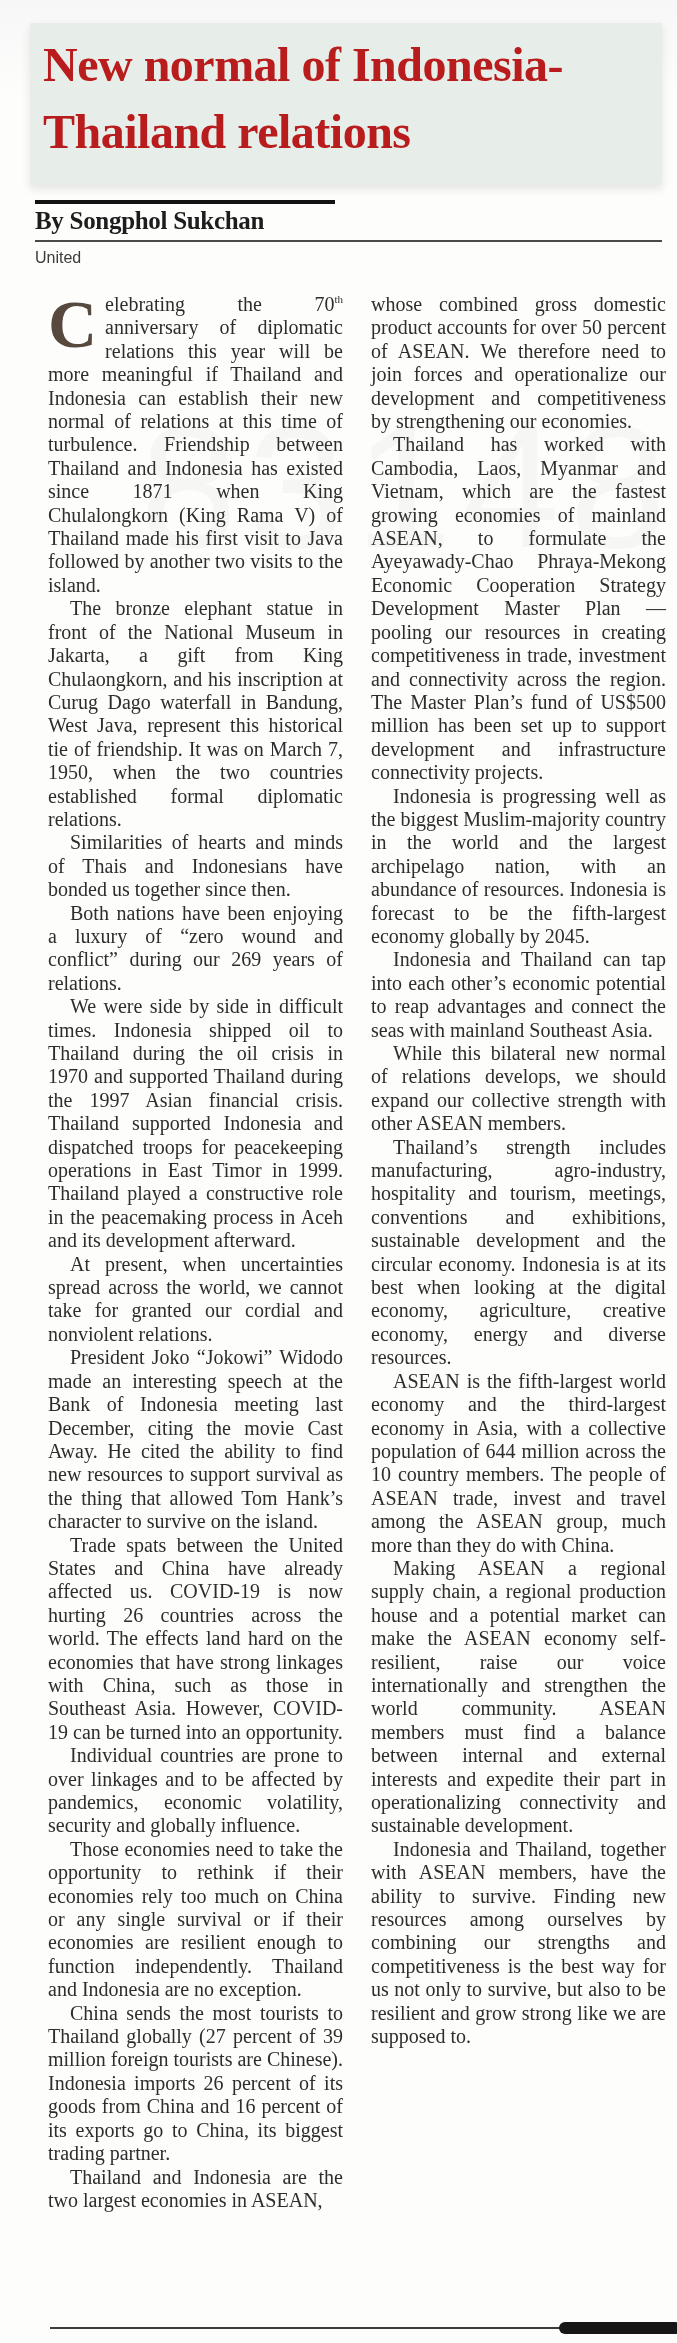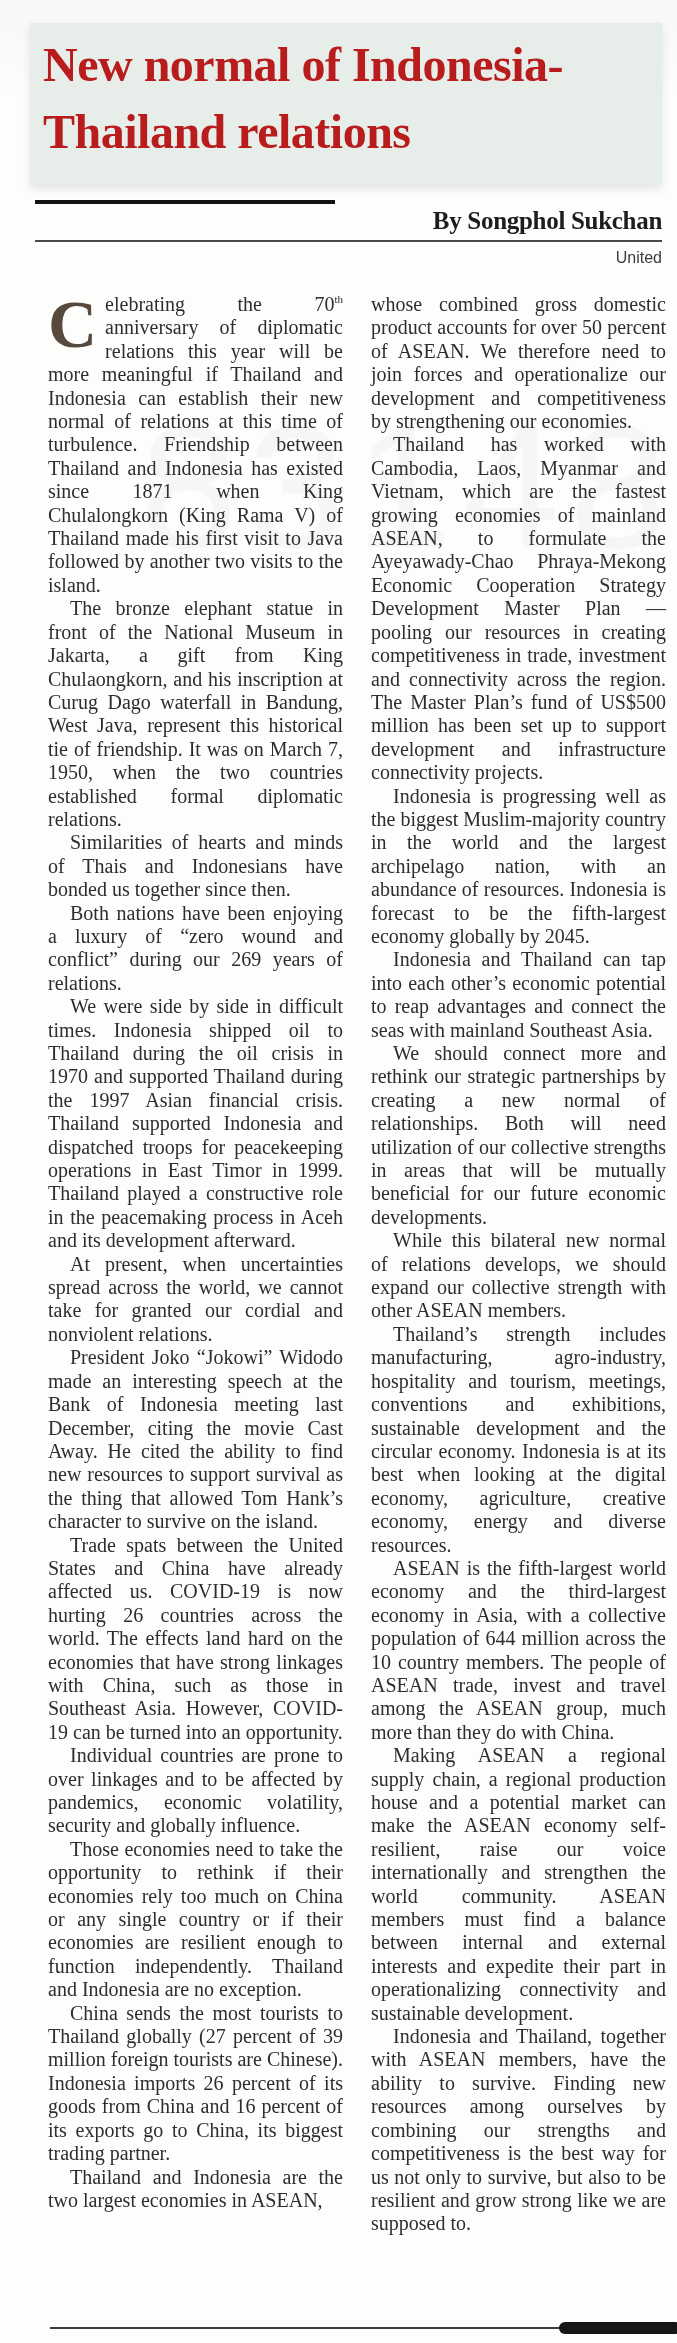--- a/index.html
+++ b/index.html
@@ -34,21 +34,21 @@
     box-shadow:0 4px 9px rgba(0,0,0,0.10);
   }
   .headline-box h1 {
     margin:0;
     font-size:48px;
     line-height:67px;
     font-weight:bold;
     letter-spacing:-0.5px;
     color:#b91c1c;
   }
-  .byline-block { margin:15px 15px 0 35px;text-align:right; }
+  .byline-block { margin:15px 15px 0 35px; }
   .byline-topbar { width:300px; height:4px; background:#121212; }
   .byline-author {
     margin:3px 0 5px 0;
     font-size:25px;
     font-weight:bold;
     color:#1d1d1d;
     letter-spacing:-0.3px;
   }
   .byline-rule { height:2px; background:#4a4a4a; }
   .dateline {
@@ -131,30 +131,29 @@
     <div class="col" id="col-left">
         <p class="noindent"><span class="dropcap">C</span>elebrating the 70<sup>th</sup> anniversary of diplomatic relations this year will be more meaningful if Thailand and Indonesia can establish their new normal of relations at this time of turbulence. Friendship between Thailand and Indonesia has existed since 1871 when King Chulalongkorn (King Rama V) of Thailand made his first visit to Java followed by another two visits to the island.</p>
         <p>The bronze elephant statue in front of the National Museum in Jakarta, a gift from King Chulaongkorn, and his inscription at Curug Dago waterfall in Bandung, West Java, represent this historical tie of friendship. It was on March 7, 1950, when the two countries established formal diplomatic relations.</p>
         <p>Similarities of hearts and minds of Thais and Indonesians have bonded us together since then.</p>
         <p>Both nations have been enjoying a luxury of “zero wound and conflict” during our 269 years of relations.</p>
         <p>We were side by side in difficult times. Indonesia shipped oil to Thailand during the oil crisis in 1970 and supported Thailand during the 1997 Asian financial crisis. Thailand supported Indonesia and dispatched troops for peacekeeping operations in East Timor in 1999. Thailand played a constructive role in the peacemaking process in Aceh and its development afterward.</p>
         <p>At present, when uncertainties spread across the world, we cannot take for granted our cordial and nonviolent relations.</p>
         <p>President Joko “Jokowi” Widodo made an interesting speech at the Bank of Indonesia meeting last December, citing the movie Cast Away. He cited the ability to find new resources to support survival as the thing that allowed Tom Hank’s character to survive on the island.</p>
         <p>Trade spats between the United States and China have already affected us. COVID-19 is now hurting 26 countries across the world. The effects land hard on the economies that have strong linkages with China, such as those in Southeast Asia. However, COVID-19 can be turned into an opportunity.</p>
         <p>Individual countries are prone to over linkages and to be affected by pandemics, economic volatility, security and globally influence.</p>
-        <p>Those economies need to take the opportunity to rethink if their economies rely too much on China or any single country or if their economies are resilient enough to function independently. Thailand and Indonesia are no exception.</p>
+        <p>Those economies need to take the opportunity to rethink if their economies rely too much on China or any single survival or if their economies are resilient enough to function independently. Thailand and Indonesia are no exception.</p>
         <p>China sends the most tourists to Thailand globally (27 percent of 39 million foreign tourists are Chinese). Indonesia imports 26 percent of its goods from China and 16 percent of its exports go to China, its biggest trading partner.</p>
         <p>Thailand and Indonesia are the two largest economies in ASEAN,</p>
       </div>
     <div class="col" id="col-right">
         <p class="noindent">whose combined gross domestic product accounts for over 50 percent of ASEAN. We therefore need to join forces and operationalize our development and competitiveness by strengthening our economies.</p>
         <p>Thailand has worked with Cambodia, Laos, Myanmar and Vietnam, which are the fastest growing economies of mainland ASEAN, to formulate the Ayeyawady-Chao Phraya-Mekong Economic Cooperation Strategy Development Master Plan — pooling our resources in creating competitiveness in trade, investment and connectivity across the region. The Master Plan’s fund of US$500 million has been set up to support development and infrastructure connectivity projects.</p>
         <p>Indonesia is progressing well as the biggest Muslim-majority country in the world and the largest archipelago nation, with an abundance of resources. Indonesia is forecast to be the fifth-largest economy globally by 2045.</p>
         <p>Indonesia and Thailand can tap into each other’s economic potential to reap advantages and connect the seas with mainland Southeast Asia.</p>
-        <p>We should connect more and rethink our strategic partnerships by creating a new normal of relationships. Both will need utilization of our collective strengths in areas that will be mutually beneficial for our future economic developments.</p>
         <p>While this bilateral new normal of relations develops, we should expand our collective strength with other ASEAN members.</p>
         <p>Thailand’s strength includes manufacturing, agro-industry, hospitality and tourism, meetings, conventions and exhibitions, sustainable development and the circular economy. Indonesia is at its best when looking at the digital economy, agriculture, creative economy, energy and diverse resources.</p>
         <p>ASEAN is the fifth-largest world economy and the third-largest economy in Asia, with a collective population of 644 million across the 10 country members. The people of ASEAN trade, invest and travel among the ASEAN group, much more than they do with China.</p>
         <p>Making ASEAN a regional supply chain, a regional production house and a potential market can make the ASEAN economy self-resilient, raise our voice internationally and strengthen the world community. ASEAN members must find a balance between internal and external interests and expedite their part in operationalizing connectivity and sustainable development.</p>
         <p>Indonesia and Thailand, together with ASEAN members, have the ability to survive. Finding new resources among ourselves by combining our strengths and competitiveness is the best way for us not only to survive, but also to be resilient and grow strong like we are supposed to.</p>
       </div>
   </main>
 
   <footer class="endrule">
     <div class="thin-rule"></div>

